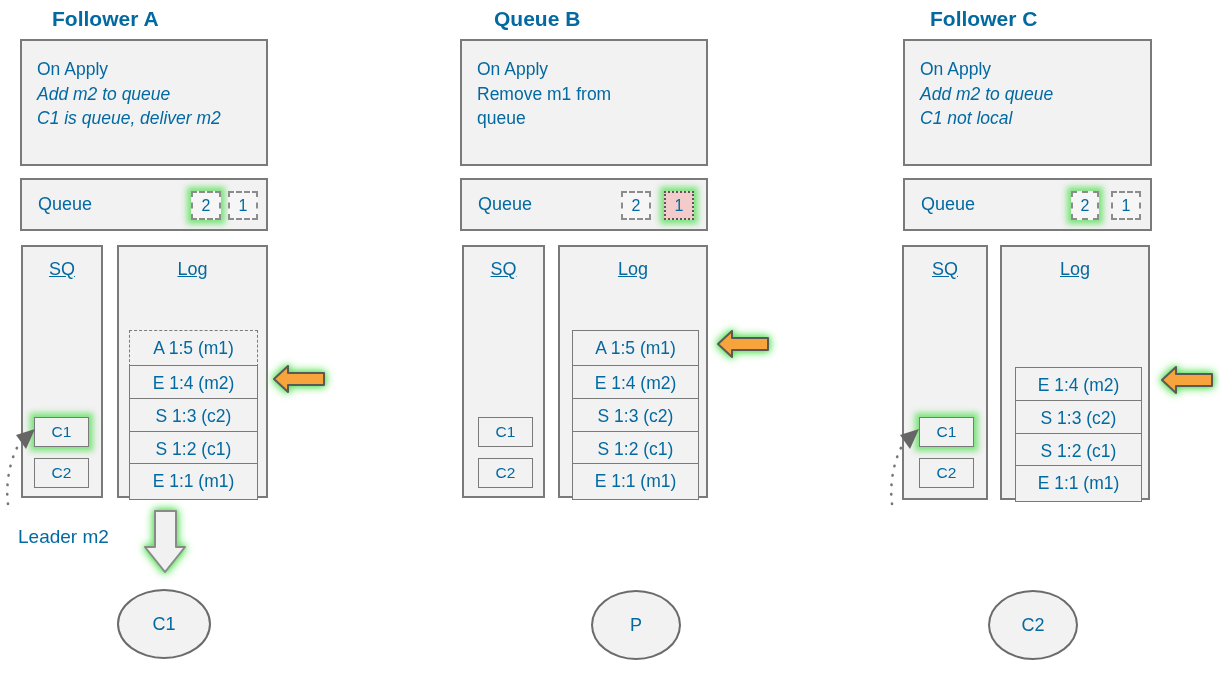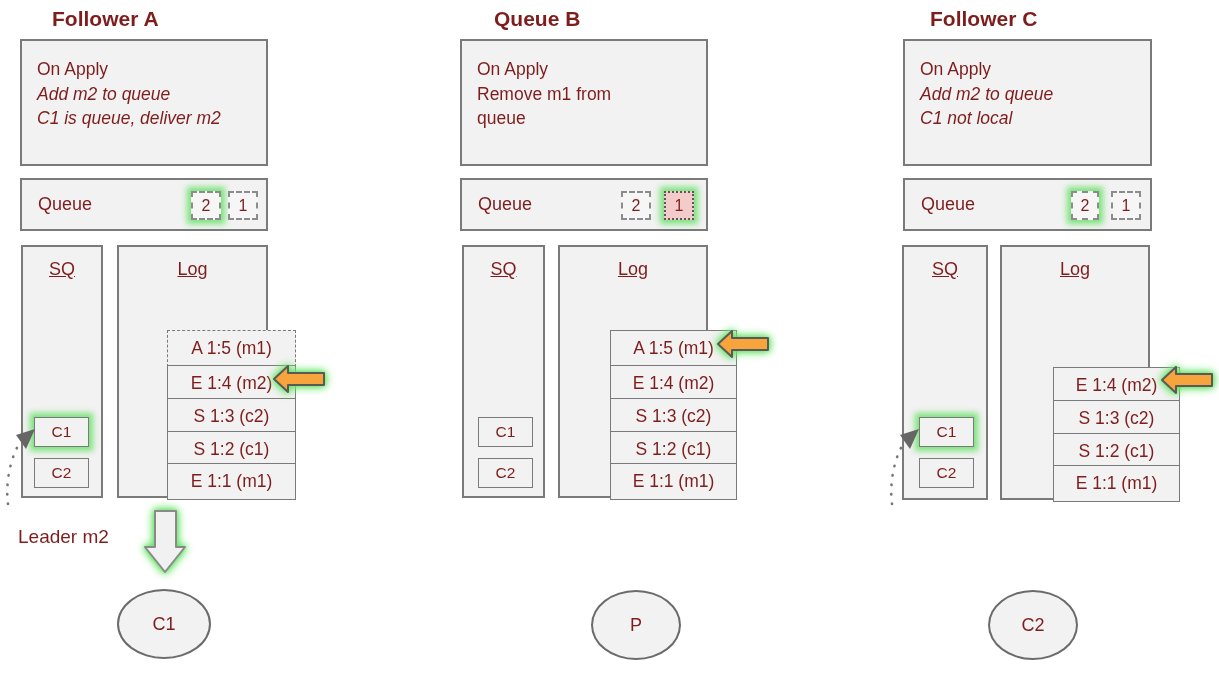--- a/index.html
+++ b/index.html
@@ -1,18 +1,18 @@
 <!DOCTYPE html>
 <html><head>
 <meta charset="utf-8">
 <style>
   html,body{margin:0;padding:0;background:#ffffff;}
   #stage{
     position:relative;width:1219px;height:673px;background:#ffffff;
-    font-family:"Liberation Sans", sans-serif;color:#7f1d1d;overflow:hidden;
+    font-family:"Liberation Sans", sans-serif;color:#0369a1;overflow:hidden;
   }
   .abs{position:absolute;}
   .node-title{font-size:21px;font-weight:bold;white-space:nowrap;}
   .box{
     position:absolute;background:#f2f2f2;border:2px solid #7a7a7a;
     box-sizing:border-box;
   }
   .apply-box{padding:16px 14px 0 15px;font-size:17.5px;line-height:24.5px;}
   .apply-line{white-space:pre-wrap;}
   .italic{font-style:italic;}
@@ -29,21 +29,20 @@
   .sq-item{
     position:absolute;width:55px;height:30px;box-sizing:border-box;
     background:#f2f2f2;border:1.5px solid #7a7a7a;
     display:flex;align-items:center;justify-content:center;font-size:15.5px;
   }
   .log-entry{
     position:absolute;height:37px;box-sizing:border-box;
     background:#f2f2f2;border:1.5px solid #7a7a7a;
     display:flex;align-items:center;justify-content:center;font-size:17.5px;
     white-space:nowrap;
-    margin-left:38px;
   }
   .log-entry.dashed{border:1.5px dashed #7a7a7a;}
   .deliver-label{font-size:19px;white-space:nowrap;}
   .ellipse{
     position:absolute;background:#f2f2f2;border:2px solid #6b6b6b;border-radius:50%;
     display:flex;align-items:center;justify-content:center;font-size:18px;
   }
   .green-shadow{filter:drop-shadow(0 0 4px #5fdf5f) drop-shadow(0 0 2px #7dee7d);}
   svg{display:block;overflow:visible;}
 </style>

